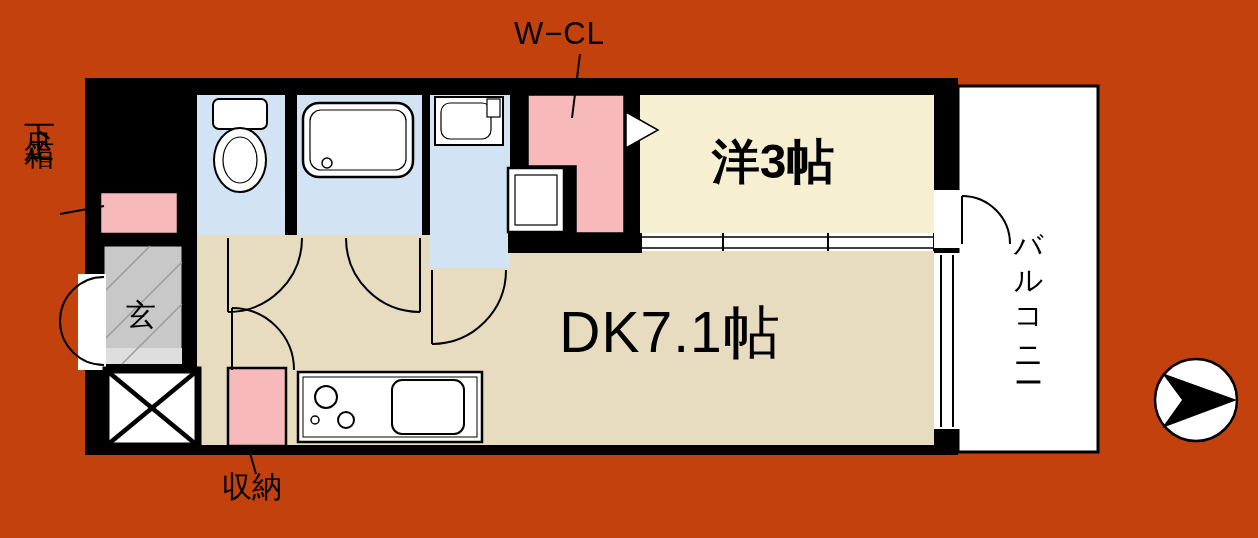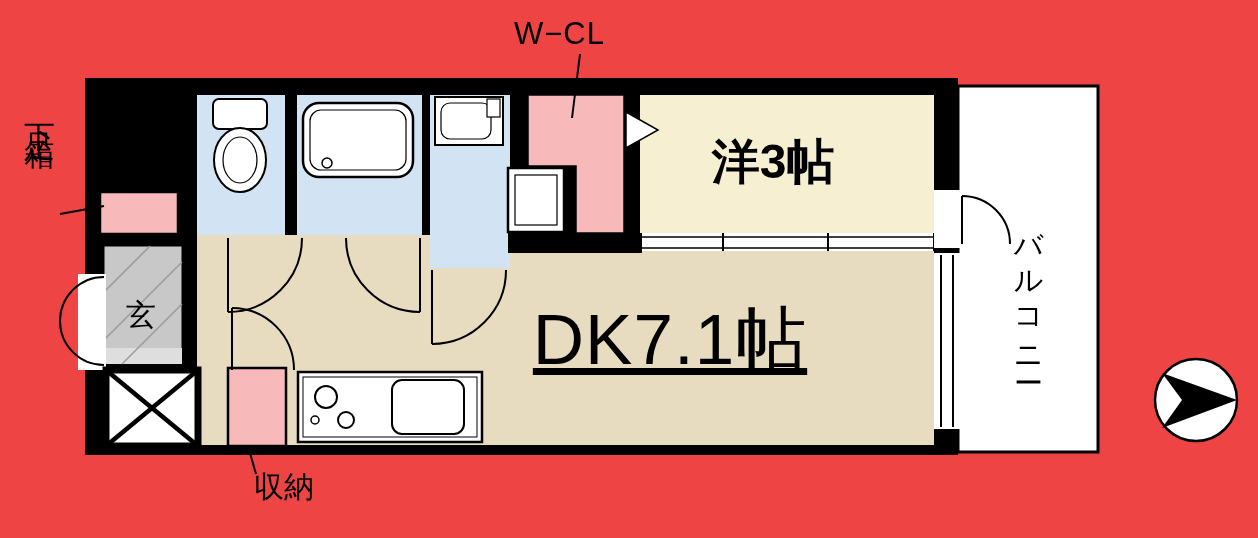--- a/index.html
+++ b/index.html
@@ -1,27 +1,27 @@
 <!DOCTYPE html>
 <html><head>
 <meta charset="utf-8">
 <style>
   html,body{margin:0;padding:0;background:#fff;}
   .stage{
-    position:relative;width:1258px;height:538px;background:#ef4444;overflow:hidden;
+    position:relative;width:1258px;height:538px;background:#c2410c;overflow:hidden;
     font-family:"Liberation Sans","DejaVu Sans",sans-serif;color:#000;
   }
   .stage svg{position:absolute;left:0;top:0;}
   .lbl{position:absolute;color:#000;white-space:nowrap;line-height:1;}
   .lbl-wcl{left:514px;top:18px;font-size:31px;letter-spacing:1px;}
   .lbl-shoe{left:24px;top:100px;font-size:31px;writing-mode:vertical-rl;text-orientation:mixed;letter-spacing:8px;}
   .lbl-west{left:678px;top:138px;width:190px;text-align:center;font-size:48px;font-weight:bold;}
-  .lbl-dk{left:500px;top:304px;width:340px;text-align:center;font-size:71px;letter-spacing:1px;text-decoration:underline;}
+  .lbl-dk{left:500px;top:304px;width:340px;text-align:center;font-size:57px;letter-spacing:1px;}
   .lbl-gen{left:126px;top:300px;font-size:30px;}
-  .lbl-sto{left:222px;top:472px;width:92px;text-align:right;font-size:30px;}
+  .lbl-sto{left:222px;top:472px;width:92px;text-align:left;font-size:30px;}
   .lbl-bal{left:1014px;top:212px;font-size:29px;writing-mode:vertical-rl;text-orientation:mixed;letter-spacing:6px;}
 </style>
 </head>
 <body>
 
 <div class="stage">
 
   <svg width="1258" height="538" viewBox="0 0 1258 538">
 
     <rect x="85" y="78" width="873" height="377" fill="#000000"></rect>

